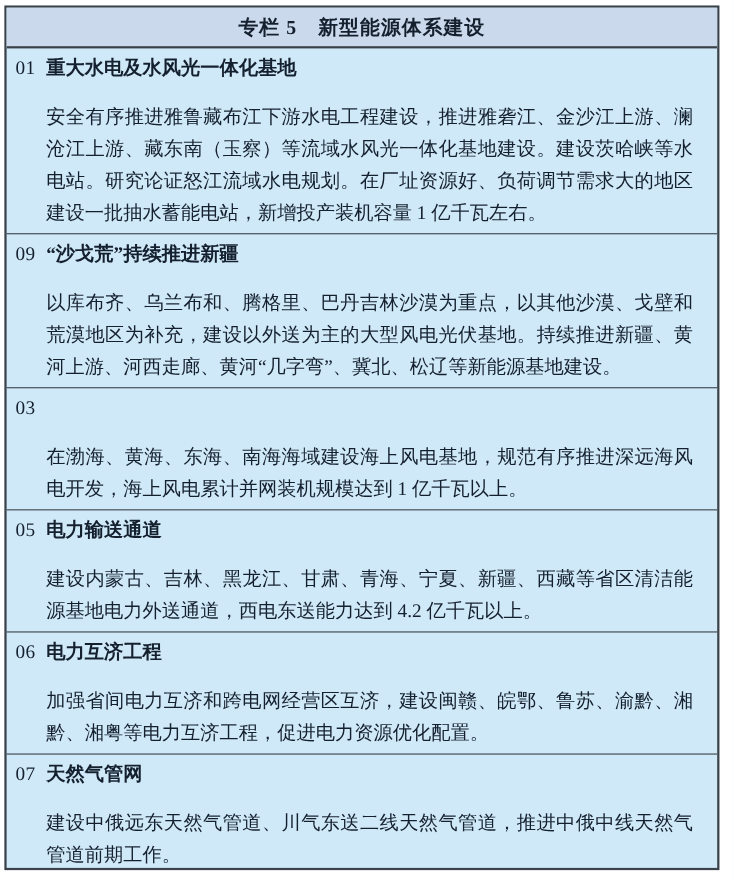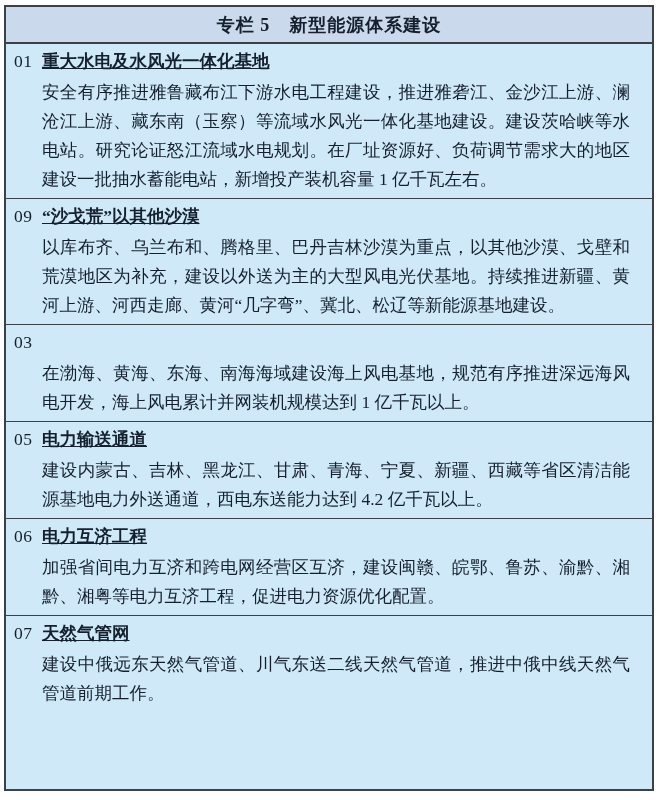--- a/index.html
+++ b/index.html
@@ -53,24 +53,23 @@
     line-height: 29px;
     font-size: 17.5px;
   }
   .item-num {
     flex: 0 0 28px;
     font-weight: normal;
     letter-spacing: 0.5px;
   }
   .item-title {
     font-weight: bold;
-    text-decoration: underline;
   }
   .item-body {
-    margin: 2px 0 0 28px;
+    margin: 16px 0 0 28px;
     font-size: 17.5px;
     line-height: 29px;
     text-align: justify;
     text-justify: inter-character;
   }
 </style>
 </head>
 <body>
 
 <div class="page">
@@ -86,21 +85,21 @@
         <div class="item-head">
           <span class="item-num">01</span>
           <span class="item-title">重大水电及水风光一体化基地</span>
         </div>
         <p class="item-body">安全有序推进雅鲁藏布江下游水电工程建设，推进雅砻江、金沙江上游、澜沧江上游、藏东南（玉察）等流域水风光一体化基地建设。建设茨哈峡等水电站。研究论证怒江流域水电规划。在厂址资源好、负荷调节需求大的地区建设一批抽水蓄能电站，新增投产装机容量 1 亿千瓦左右。</p>
       </div>
 
       <div class="row">
         <div class="item-head">
           <span class="item-num">09</span>
-          <span class="item-title">“沙戈荒”以其他沙漠</span>
+          <span class="item-title">“沙戈荒”持续推进新疆</span>
         </div>
         <p class="item-body">以库布齐、乌兰布和、腾格里、巴丹吉林沙漠为重点，以其他沙漠、戈壁和荒漠地区为补充，建设以外送为主的大型风电光伏基地。持续推进新疆、黄河上游、河西走廊、黄河“几字弯”、冀北、松辽等新能源基地建设。</p>
       </div>
 
       <div class="row">
         <div class="item-head">
           <span class="item-num">03</span>
         </div>
         <p class="item-body">在渤海、黄海、东海、南海海域建设海上风电基地，规范有序推进深远海风电开发，海上风电累计并网装机规模达到 1 亿千瓦以上。</p>
       </div>

